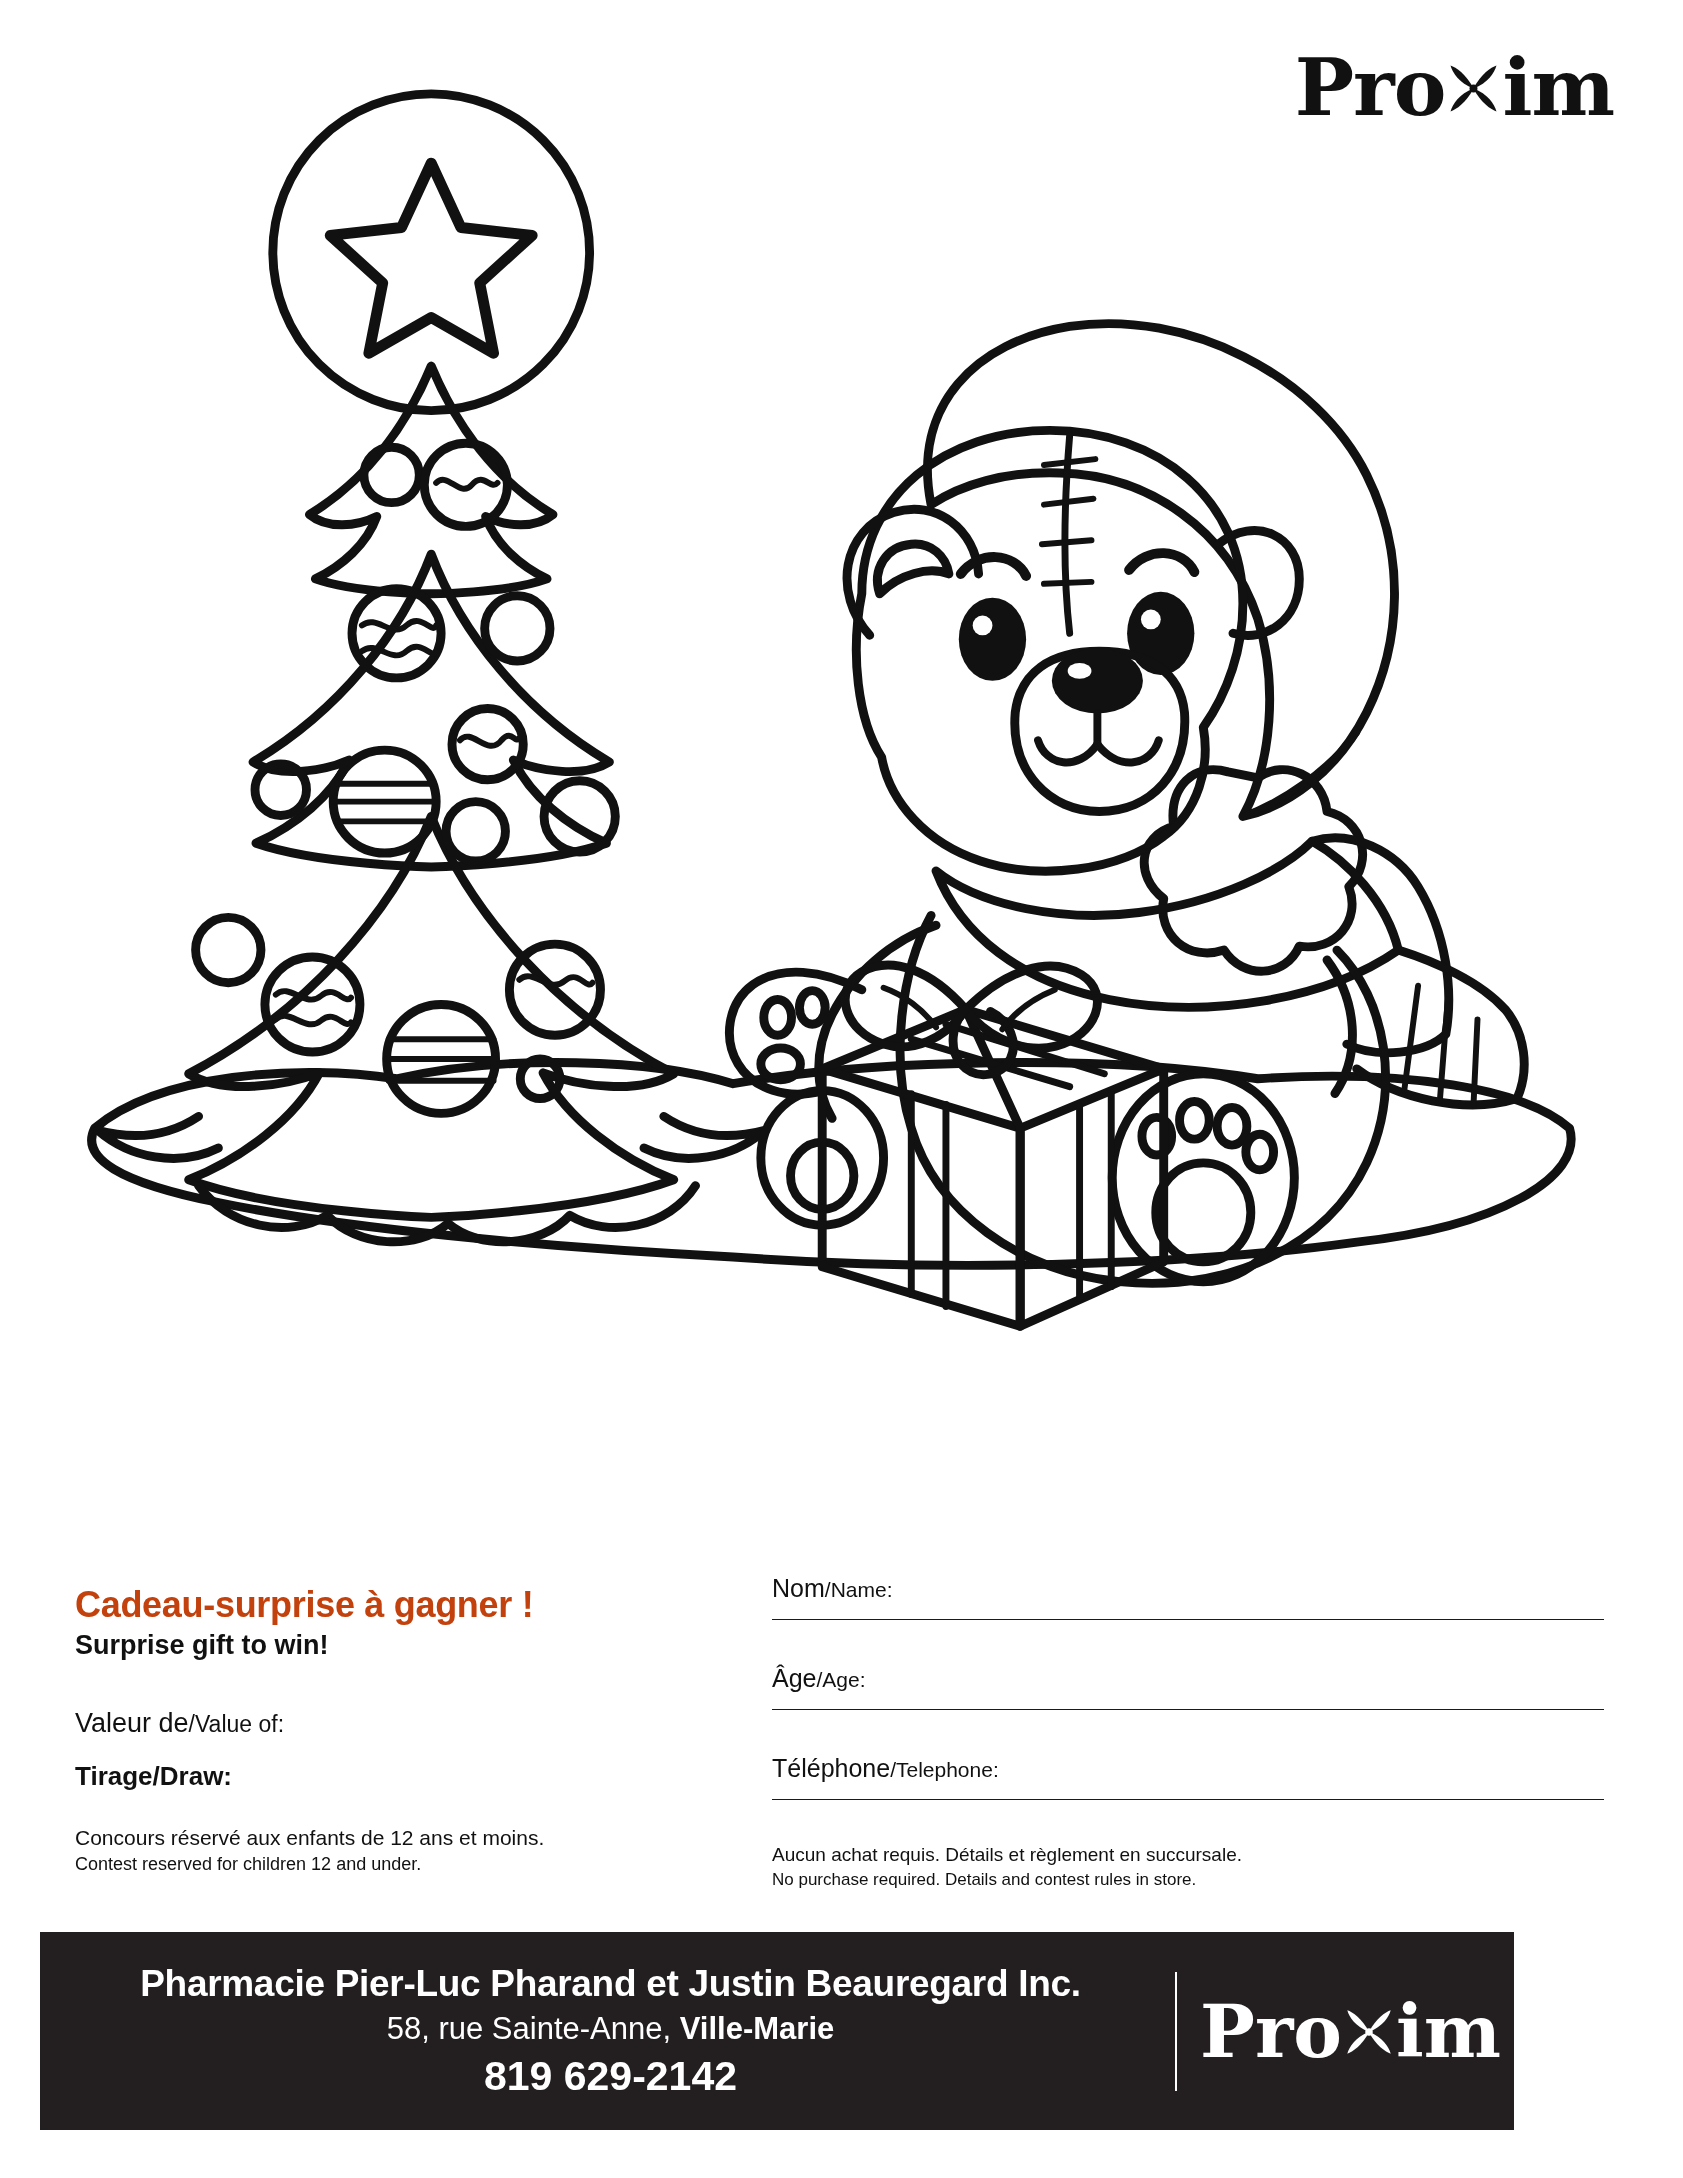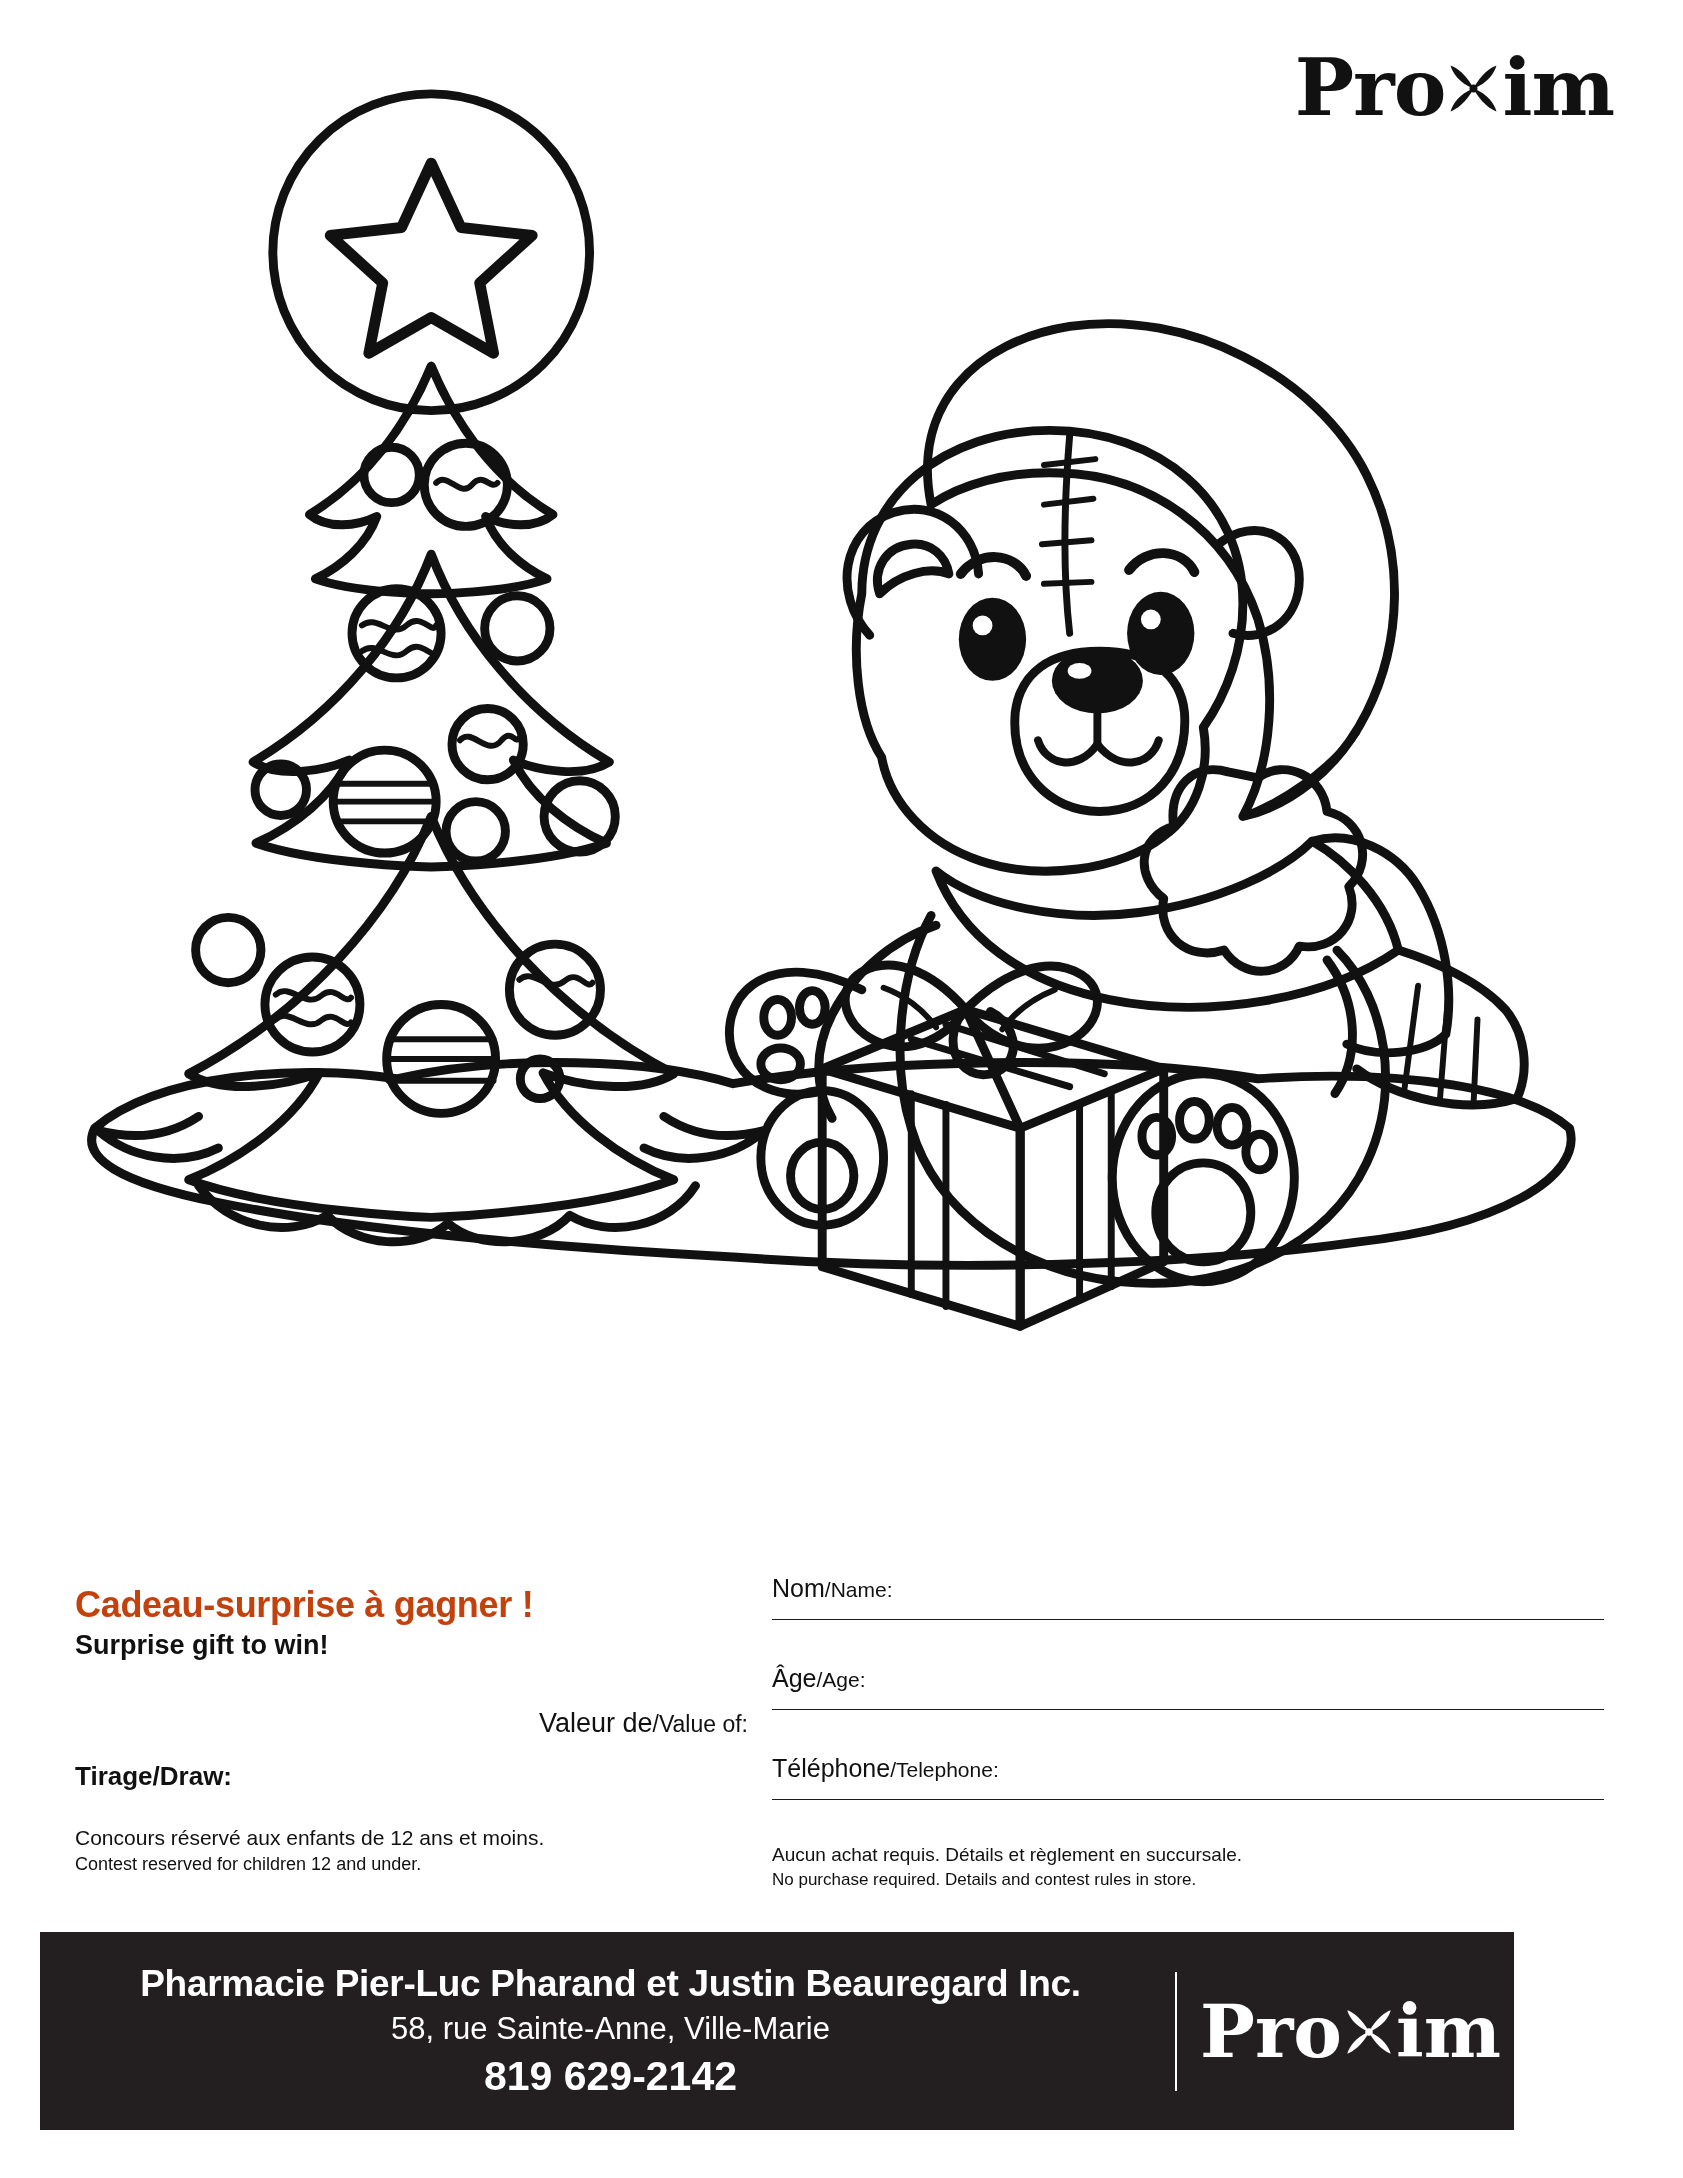--- a/index.html
+++ b/index.html
@@ -74,21 +74,20 @@
     font-size: 27px;
     font-weight: 700;
     margin: 0 0 47px 0;
     color: #111;
   }
   .value-line {
     font-size: 27px;
     font-weight: 400;
     margin: 0 0 22px 0;
     color: #111;
-    text-align: right;
   }
   .value-line .small {
     font-size: 23px;
   }
   .draw-line {
     font-size: 26px;
     font-weight: 700;
     margin: 0 0 34px 0;
     color: #111;
   }
@@ -182,21 +181,21 @@
     letter-spacing: -0.3px;
     margin: 0 0 6px 0;
     white-space: nowrap;
   }
   .footer-addr {
     font-size: 31px;
     font-weight: 400;
     margin: 0 0 6px 0;
   }
   .footer-addr .city {
-    font-weight: 400;
+    font-weight: 700;
   }
   .footer-phone {
     font-size: 41px;
     font-weight: 700;
     margin: 0;
   }
   .footer-sep {
     width: 2px;
     height: 119px;
     background: #ffffff;

